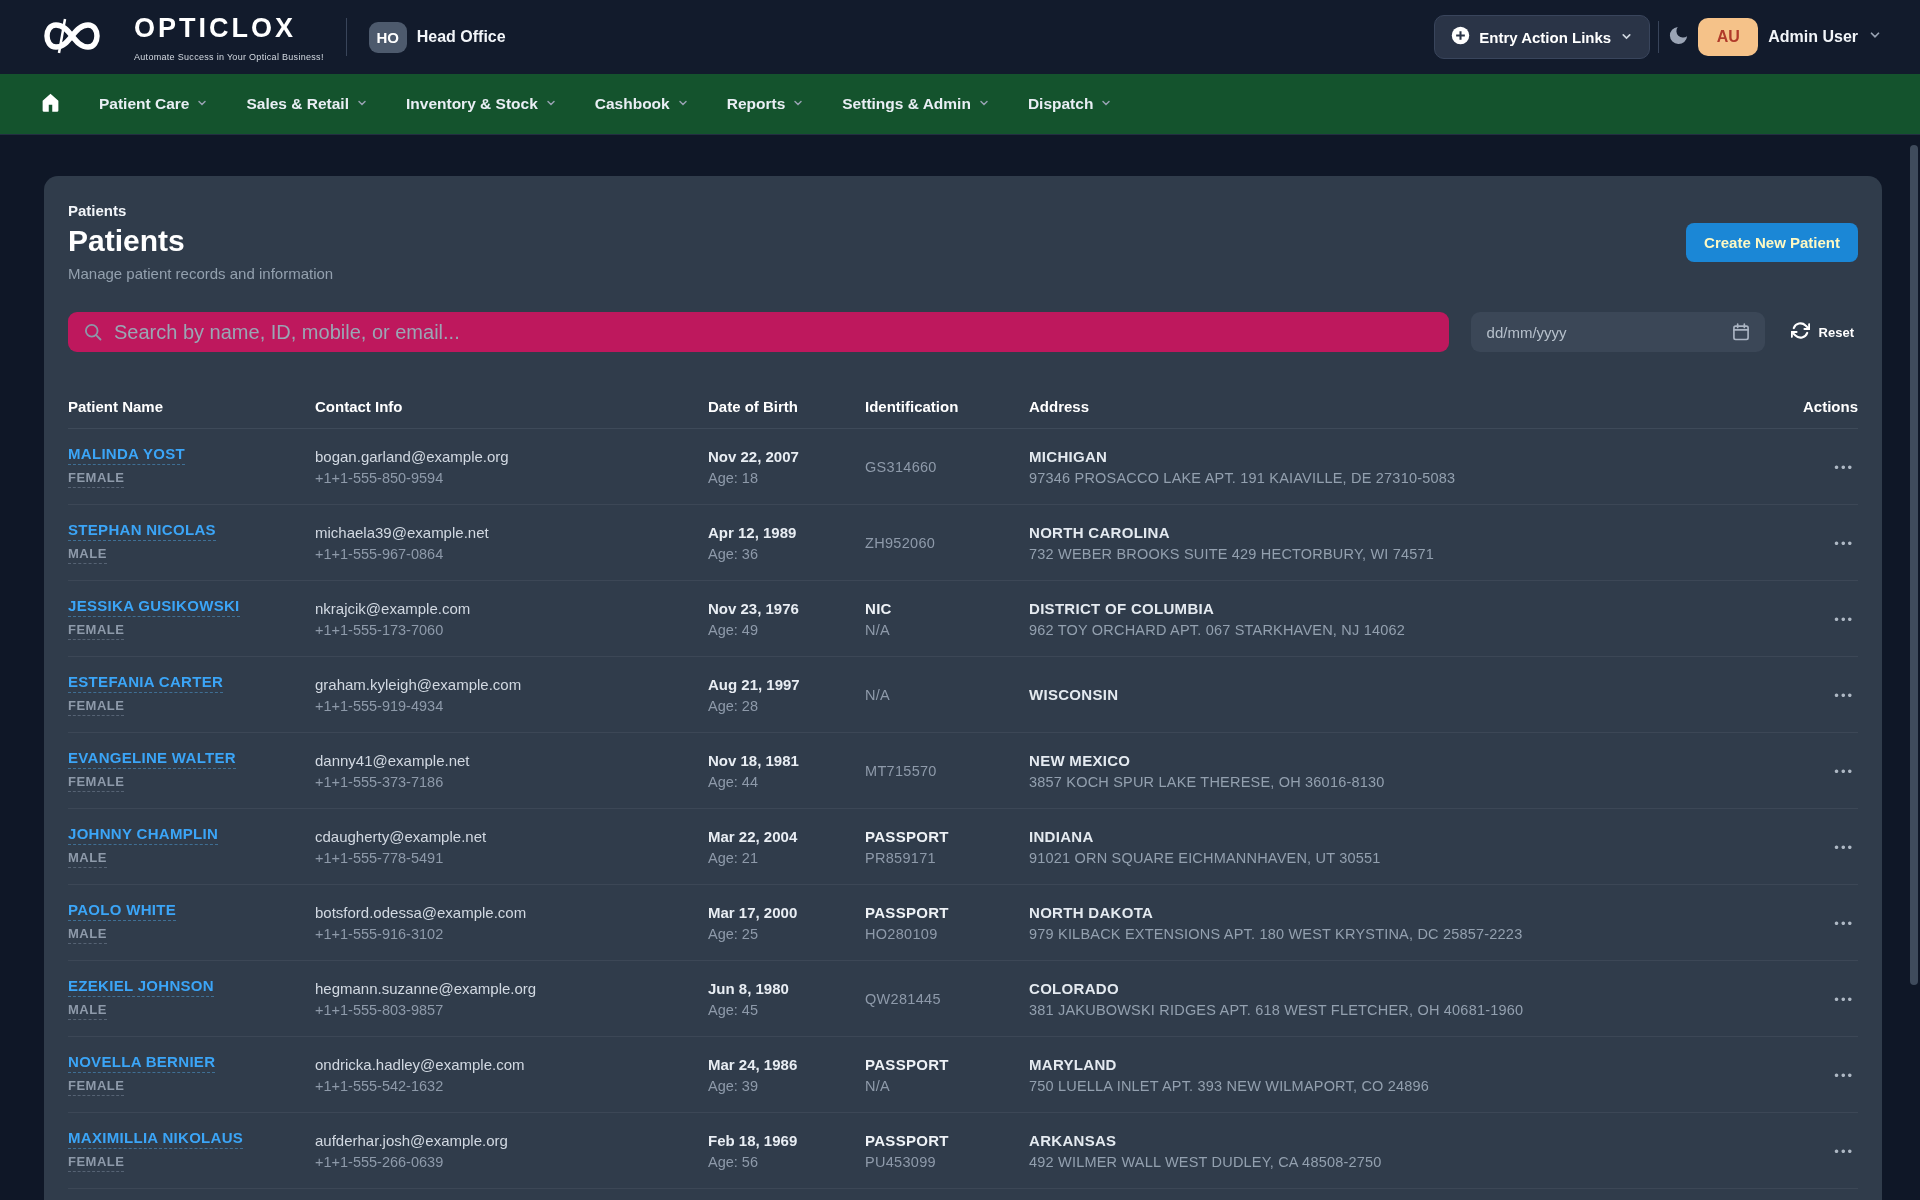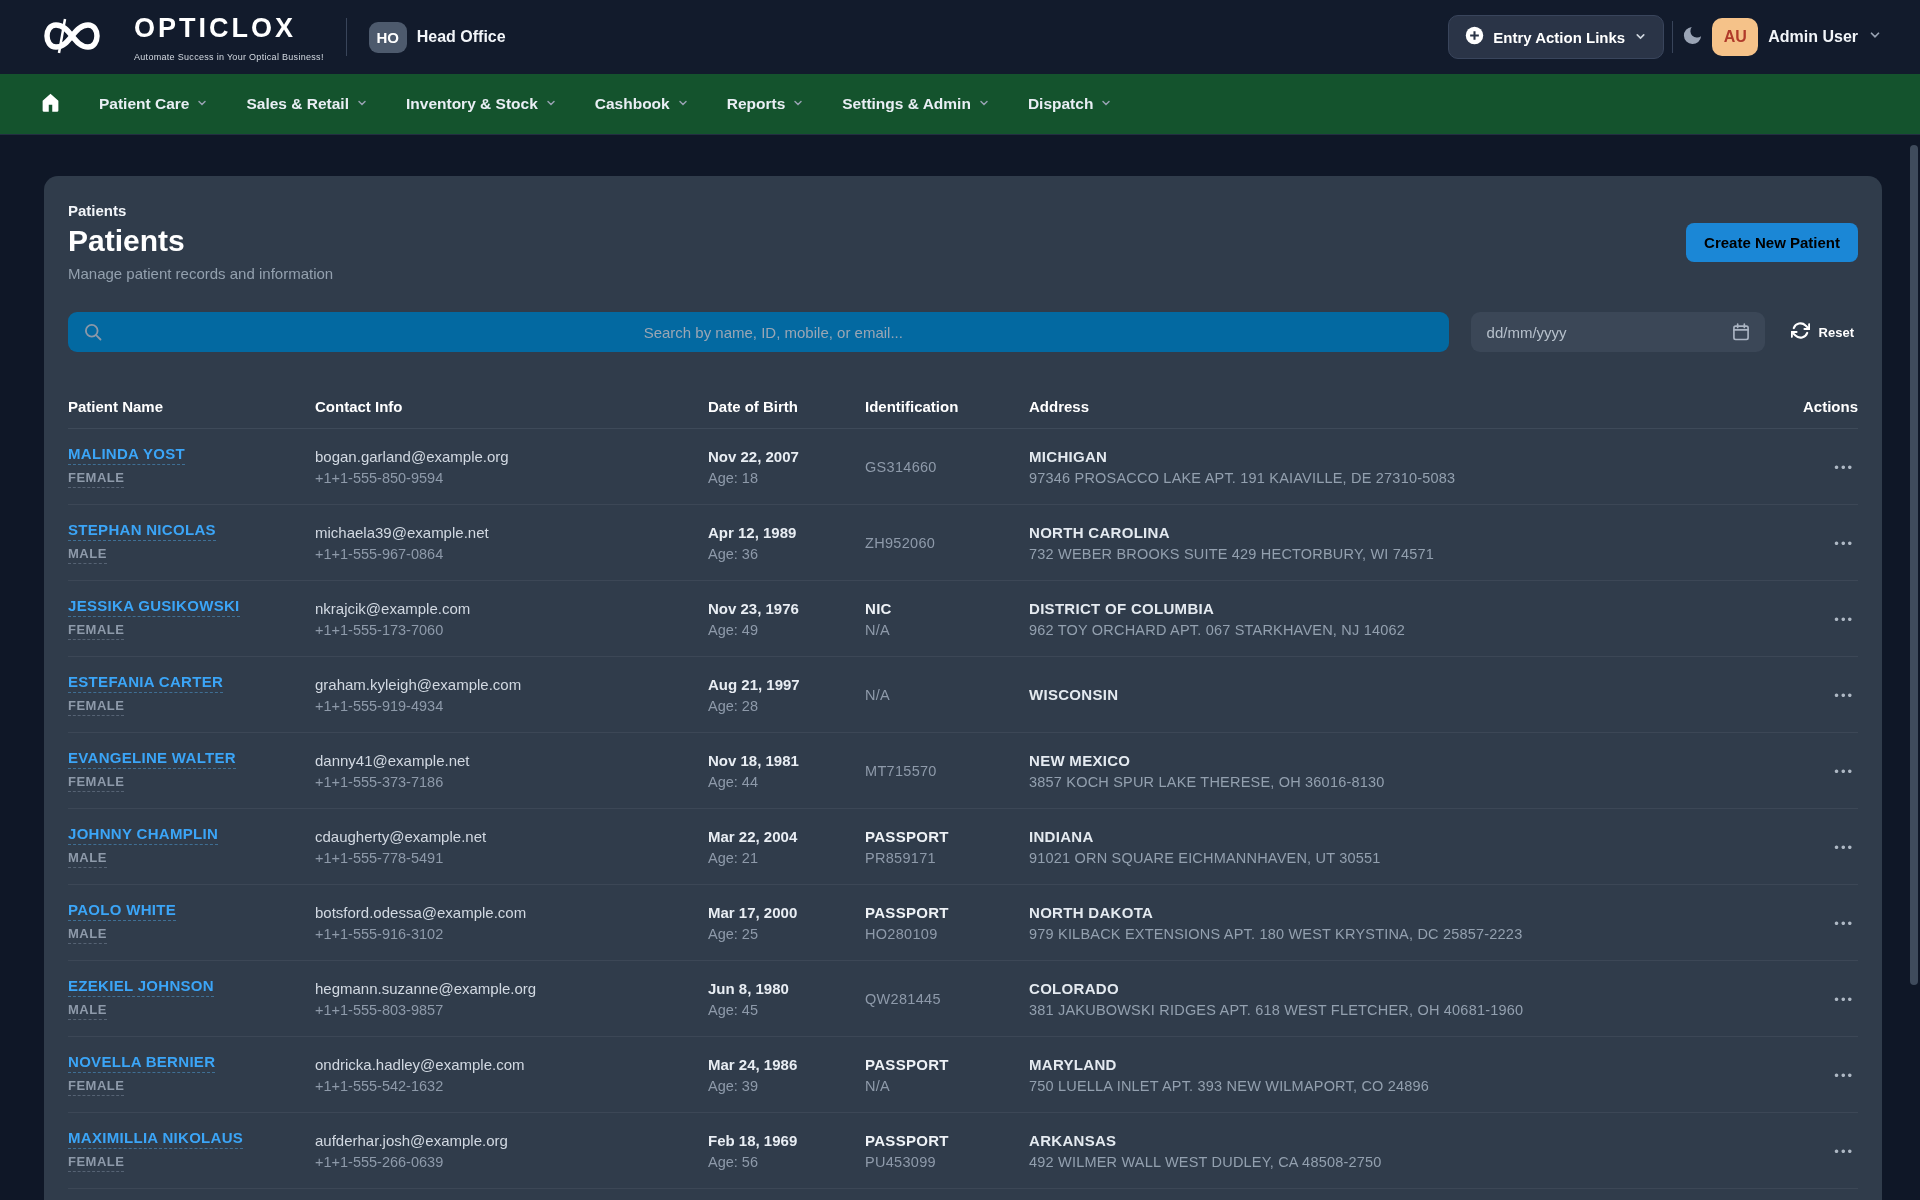--- a/index.html
+++ b/index.html
@@ -19,48 +19,48 @@
   .branch-badge { width:38px; height:31px; border-radius:9px; background:#4d5a6d;
     color:#fff; font-size:15px; font-weight:700; display:flex; align-items:center; justify-content:center; }
   .branch-name { color:#f2f5f9; font-size:16px; font-weight:700; }
 
   .topbar-right { display:flex; align-items:center; gap:8px; }
   .entry-btn { display:flex; align-items:center; gap:9px; background:#2a3447;
     border:1px solid #39455c; border-radius:10px; padding:10px 16px; cursor:pointer;
     color:#fff; font-size:15px; font-weight:700; }
   .vdivider { width:1px; height:32px; background:#38445a; }
   .moon-btn { background:none; border:none; cursor:pointer; display:flex; }
-  .avatar { width:46px; height:38px; border-radius:10px; background:#f5c289;
+  .avatar { width:60px; height:38px; border-radius:10px; background:#f5c289;
     color:#b03a2a; font-size:16px; font-weight:700; display:flex; align-items:center; justify-content:center; }
   .user { display:flex; align-items:center; gap:10px; cursor:pointer; }
   .user-name { color:#f2f5f9; font-size:16px; font-weight:700; }
 
   
   .navbar { height:61px; background:#14532d; display:flex; align-items:center;
     padding:0 40px; gap:38px; border-bottom:1px solid #232e41; }
   .home-btn { background:none; border:none; cursor:pointer; display:flex; }
   .nav-item { display:flex; align-items:center; gap:7px; cursor:pointer;
     color:#e9eef4; font-size:15.5px; font-weight:700; background:none; border:none; }
 
   
   .content { padding:41px 38px 0 44px; }
   .card { background:#303c4b; border-radius:14px; padding:26px 24px 40px 24px; width:1838px; }
   .card-head { display:flex; align-items:center; justify-content:space-between; }
   .breadcrumb { color:#f2f5f9; font-size:15px; font-weight:700; }
   .page-title { color:#fff; font-size:30px; font-weight:700; margin-top:5px; }
   .page-subtitle { color:#93a0ae; font-size:15px; margin-top:7px; }
-  .create-btn { background:#1b87d6; color:#000000; font-size:15px; font-weight:700;
+  .create-btn { background:#1b87d6; color:#fef9c3; font-size:15px; font-weight:700;
     border:none; border-radius:8px; padding:11px 18px; cursor:pointer; }
 
   
   .filters { display:flex; gap:22px; margin-top:30px; align-items:center; }
   .search-wrap { position:relative; flex:1; }
   .search-wrap svg { position:absolute; left:15px; top:10px; }
-  .search-input { width:100%; height:40px; background:#0369a1; border:none; border-radius:9px;
-    padding:0 16px 0 46px; color:#dfe5ec; font-size:15px; font-family:"Liberation Sans",sans-serif; outline:none;text-align:center; }
+  .search-input { width:100%; height:40px; background:#be185d; border:none; border-radius:9px;
+    padding:0 16px 0 46px; color:#dfe5ec; font-size:20px; font-family:"Liberation Sans",sans-serif; outline:none; }
   .search-input::placeholder { color:#9aa6b4; }
   .date-wrap { position:relative; width:294px; }
   .date-input { width:100%; height:40px; background:#3b4757; border:none; border-radius:9px;
     padding:0 44px 0 16px; color:#b6c0cb; font-size:15px; font-family:"Liberation Sans",sans-serif; outline:none; }
   .date-input::placeholder { color:#b6c0cb; }
   .date-wrap svg { position:absolute; right:14px; top:10px; }
   .reset-btn { display:flex; align-items:center; gap:9px; background:none; border:none;
     color:#fff; font-size:13px; font-weight:700; cursor:pointer; padding:0 4px; }
 
   

